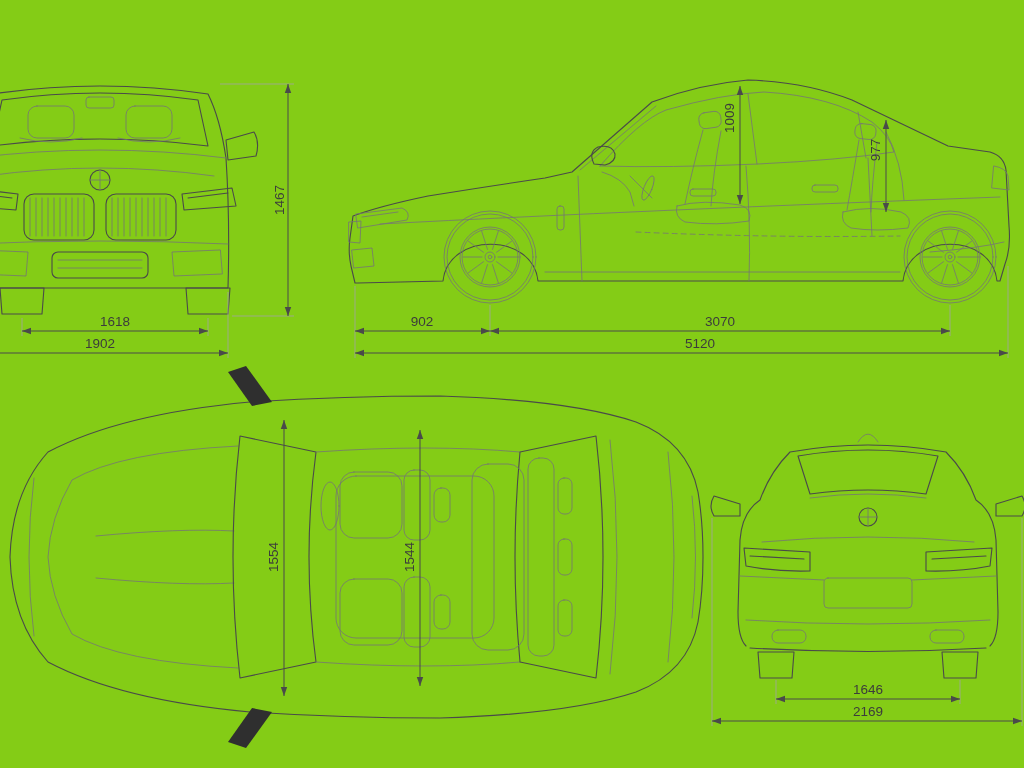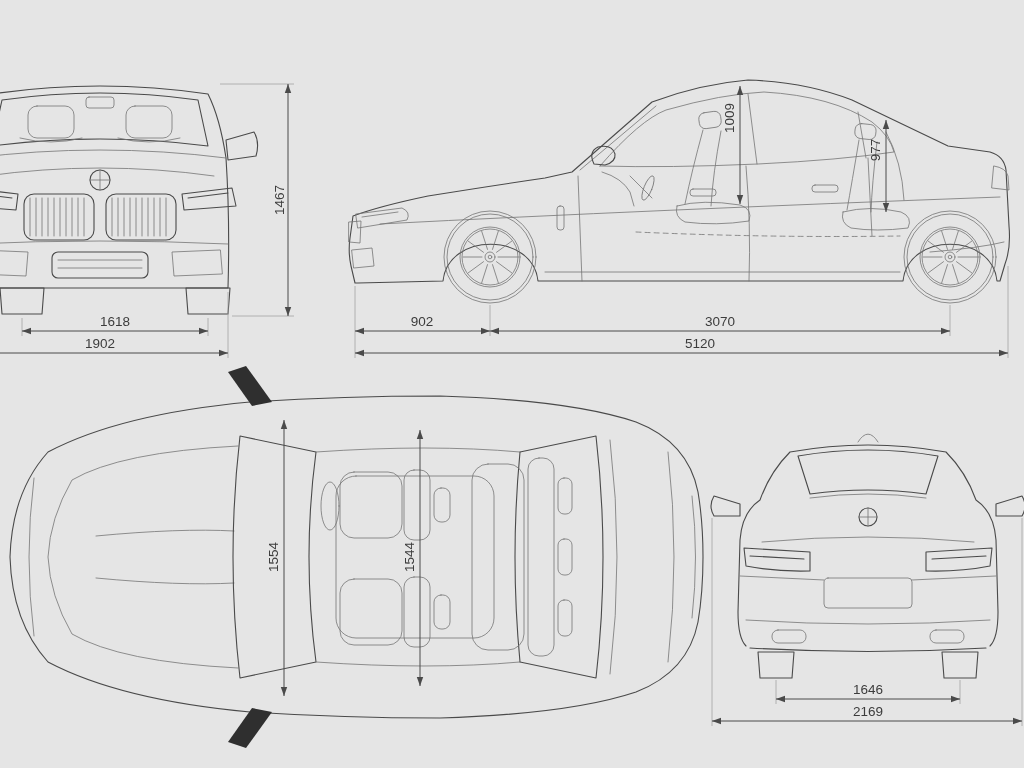--- a/index.html
+++ b/index.html
@@ -1,16 +1,16 @@
 <!DOCTYPE html>
 <html><head>
 <meta charset="utf-8">
 <style>
   html,body{margin:0;padding:0;background:#ffffff;}
-  .stage{position:relative;width:1024px;height:768px;background:#e5e5e5;overflow:hidden;}
+  .stage{position:relative;width:1024px;height:768px;background:#84cc16;overflow:hidden;}
   svg{display:block;}
   .ln{fill:none;stroke:#4a4a4a;stroke-width:1.1;stroke-linecap:round;stroke-linejoin:round;}
   .ln2{fill:none;stroke:#757575;stroke-width:0.8;stroke-linecap:round;stroke-linejoin:round;}
   .dash{stroke-dasharray:5 4;}
   .dim{fill:none;stroke:#4a4a4a;stroke-width:1;}
   .ext{fill:none;stroke:#a3a3a3;stroke-width:0.8;}
   .dimtext{font-family:"Liberation Sans","DejaVu Sans",sans-serif;font-size:13.5px;fill:#3c3c3c;}
   .fillm{fill:#2f2f2f;stroke:none;}
 </style>
 </head>

